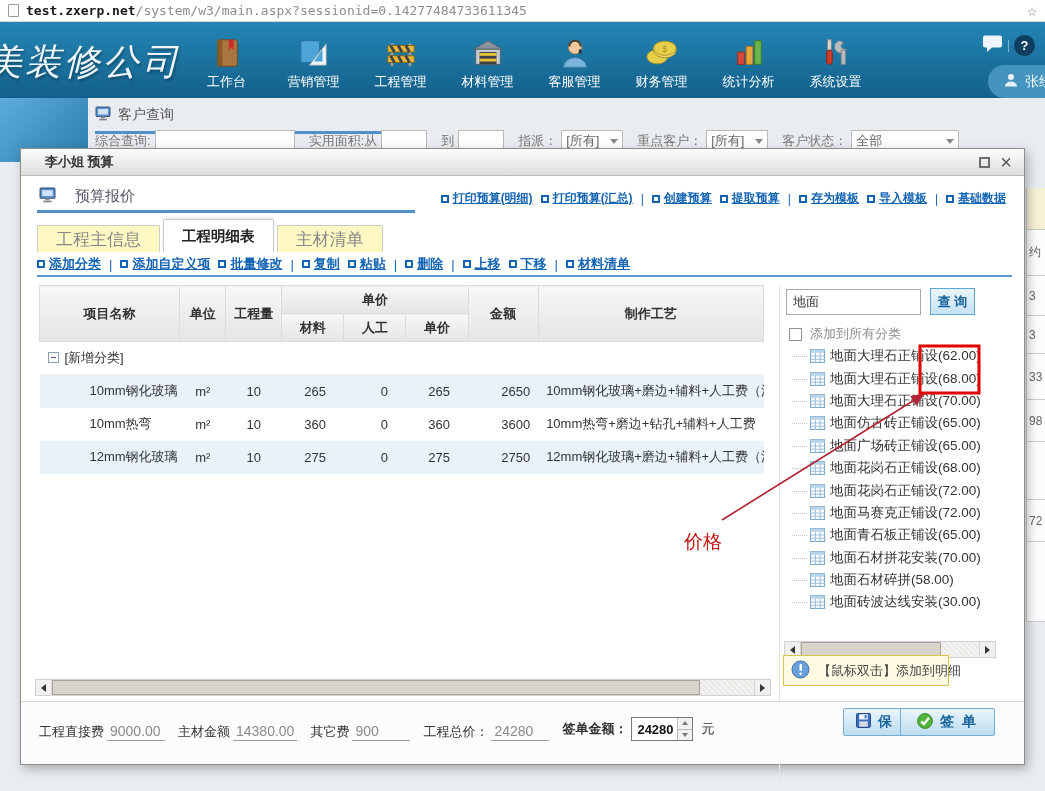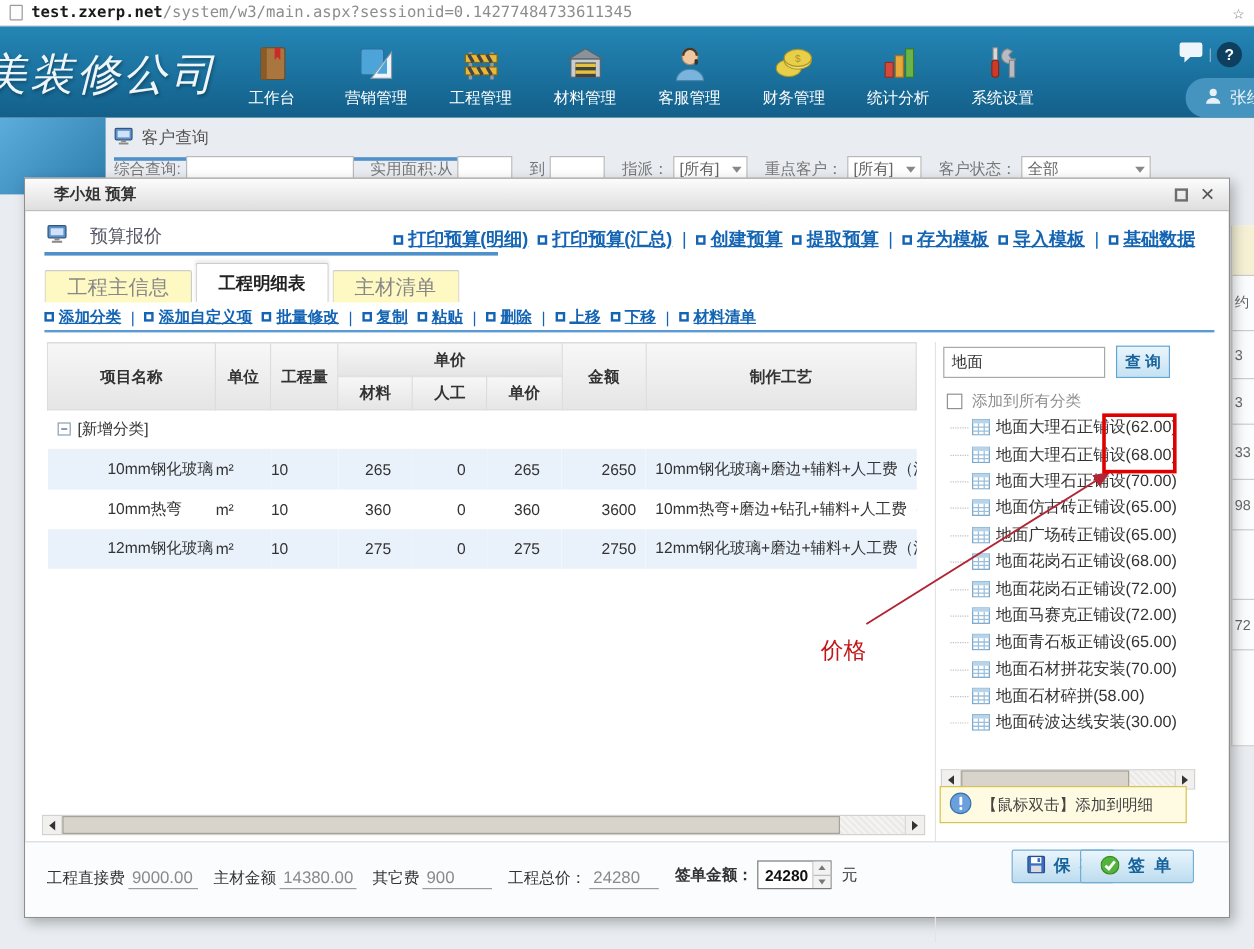--- a/index.html
+++ b/index.html
@@ -43,41 +43,41 @@
   
   .dialog{position:absolute;left:20px;top:148px;width:1005px;height:617px;background:#fff;border:1px solid #8e8e8e;box-shadow:3px 4px 10px rgba(0,0,0,.28);z-index:10}
   .dlg-titlebar{position:absolute;left:0;top:0;right:0;height:27px;background:linear-gradient(#fcfcfc,#dedede);border-bottom:1px solid #bdbdbd;display:flex;align-items:center;padding:0 12px}
   .dlg-title{font-size:13px;font-weight:bold;color:#333;margin-left:12px}
   .dlg-btns{margin-left:auto;display:flex;align-items:center;gap:10px}
   .dlg-max{width:11px;height:11px;border:2px solid #6d6d6d;cursor:pointer}
   .dlg-close{font-size:20px;line-height:14px;color:#555;cursor:pointer;font-weight:normal}
 
   .sec-head{position:absolute;left:18px;top:38px;display:flex;align-items:center;gap:19px;font-size:15px;color:#556}
   .sec-line{position:absolute;left:16px;top:61px;width:378px;border-top:3px solid #4f91c8}
-  .action-links{position:absolute;right:28px;top:41px;display:flex;align-items:center;gap:8px;font-size:15px;white-space:nowrap}
+  .action-links{position:absolute;right:18px;top:41px;display:flex;align-items:center;gap:8px;font-size:12px;white-space:nowrap}
 
   .lnk{color:#1464b4;font-weight:bold;text-decoration:underline;display:inline-flex;align-items:center;gap:4px;cursor:pointer;white-space:nowrap}
   .lnk .sq{width:8px;height:8px;border:2px solid #1464b4;background:#fff;display:inline-block}
   .pipe{color:#1464b4;font-weight:normal}
 
   .tabs{position:absolute;left:16px;top:70px;height:33px;display:flex;align-items:flex-end}
   .tab{height:27px;padding:0 18px;background:#fef9c3;border:1px solid #ccc;border-bottom:none;display:flex;align-items:center;font-size:17px;color:#888;margin-right:3px;border-radius:2px 2px 0 0;cursor:pointer}
   .tab.active{height:33px;background:#fff;font-weight:bold;color:#222;font-size:14.5px;box-shadow:0 -2px 3px rgba(0,0,0,.08);z-index:2}
 
   .toolbar{position:absolute;left:16px;top:104px;right:12px;height:24px;display:flex;align-items:center;gap:8px;font-size:13px;border-bottom:2px solid #5b9bd5}
 
   .grid-wrap{position:absolute;left:18px;top:136px;width:727px;height:392px;overflow:hidden;background:#fff}
   table.grid{border-collapse:collapse;table-layout:fixed;width:725px;font-size:13px}
   .grid th{background:linear-gradient(#f7f7f7,#e5e5e5);border:1px solid #dcdcdc;font-weight:bold;color:#333;height:28px;text-align:center}
   .grid td{height:33px;overflow:hidden;white-space:nowrap;color:#333}
   .grid tr.alt td{background:#e9f2fb}
   .grid tr.cat td{background:#fff;border-bottom:1px solid #f0f0f0}
   .c-name{text-align:left;padding-left:50px}
   .c-cat{text-align:left;padding-left:8px}
-  .c-unit,.c-qty{}
+  .c-unit,.c-qty{text-align:center}
   .c-num{text-align:right;padding-right:18px}
   .c-amt{text-align:right;padding-right:8px}
   .c-proc{text-align:left;padding-left:8px}
   .expand-ic{display:inline-block;width:11px;height:11px;border:1px solid #8aa0b4;background:#fff;position:relative;vertical-align:-1px;margin-right:6px}
   .expand-ic::after{content:"";position:absolute;left:2px;top:4px;width:5px;height:1px;background:#557}
 
   
   .hscroll{position:absolute;height:17px;border:1px solid #d2d2d2;background:repeating-linear-gradient(45deg,#f4f3f1 0 2px,#eceae7 2px 4px);display:flex;align-items:stretch}
   .hs-btn{width:16px;background:#f1f0ee;border-right:1px solid #d8d8d8;display:flex;align-items:center;justify-content:center;cursor:pointer;flex:none}
   .hs-btn.r{border-right:none;border-left:1px solid #d8d8d8;margin-left:auto}
@@ -89,21 +89,21 @@
   .rp-divider{position:absolute;left:758px;top:136px;height:500px;border-left:1px solid #e4e4e4}
   .rp-search{position:absolute;left:765px;top:140px;width:135px;height:26px;border:1px solid #a8a8a8;background:#fff;font-family:"Liberation Sans",sans-serif;font-size:13px;color:#333;padding:0 6px}
   .rp-search-btn{position:absolute;left:909px;top:139px;width:45px;height:27px;background:linear-gradient(#eaf5fc,#c6e2f3);border:1px solid #5ea6d4;color:#17639c;font-weight:bold;font-size:13px;display:flex;align-items:center;justify-content:center;cursor:pointer;white-space:nowrap}
   .rp-check{position:absolute;left:768px;top:176px;display:flex;align-items:center;gap:8px;font-size:13px;color:#8e8e8e}
   .checkbox{width:13px;height:13px;border:1px solid #919191;background:#fff;cursor:pointer}
   .tree{position:absolute;left:763px;top:196px;width:214px}
   .tree-item{height:22.4px;display:flex;align-items:center;gap:5px;padding-left:26px;position:relative;font-size:13.5px;color:#333;white-space:nowrap;cursor:pointer}
   .tree-item::before{content:"";position:absolute;left:8px;top:50%;width:15px;border-top:1px dotted #c0c0c0}
   .tree-ic{flex:none;display:flex}
   .tree-scroll{left:763px;top:492px;width:212px}
-  .hint{position:absolute;left:762px;top:506px;width:206px;height:31px;border:1px solid #d7c44e;background:#fffbe2;display:flex;align-items:center;gap:8px;padding:0 7px;font-size:13px;color:#444;white-space:nowrap}
+  .hint{position:absolute;left:762px;top:506px;width:166px;height:31px;border:1px solid #d7c44e;background:#fffbe2;display:flex;align-items:center;gap:8px;padding:0 7px;font-size:13px;color:#444;white-space:nowrap}
 
   
   .dlg-footer{position:absolute;left:0;right:0;top:552px;bottom:0;border-top:1px solid #dadada;background:#fbfcfd}
   .footer-fields{position:absolute;left:18px;top:15px;display:flex;align-items:flex-end;gap:13px;font-size:13px;color:#333;white-space:nowrap}
   .f-field{display:inline-flex;align-items:flex-end;gap:3px}
   .f-value{font-size:14px;color:#8a8a8a;border-bottom:1px solid #9c9c9c;min-width:58px;padding:0 3px 1px}
   .sign-group{display:inline-flex;align-items:center;gap:4px}
   .sign-label{font-weight:bold}
   .spinner{width:62px;height:24px;border:1px solid #7a7a7a;background:#fff;display:flex;align-items:center;position:relative}
   .spin-val{flex:1;font-weight:bold;font-size:13px;color:#111;padding-left:5px}

